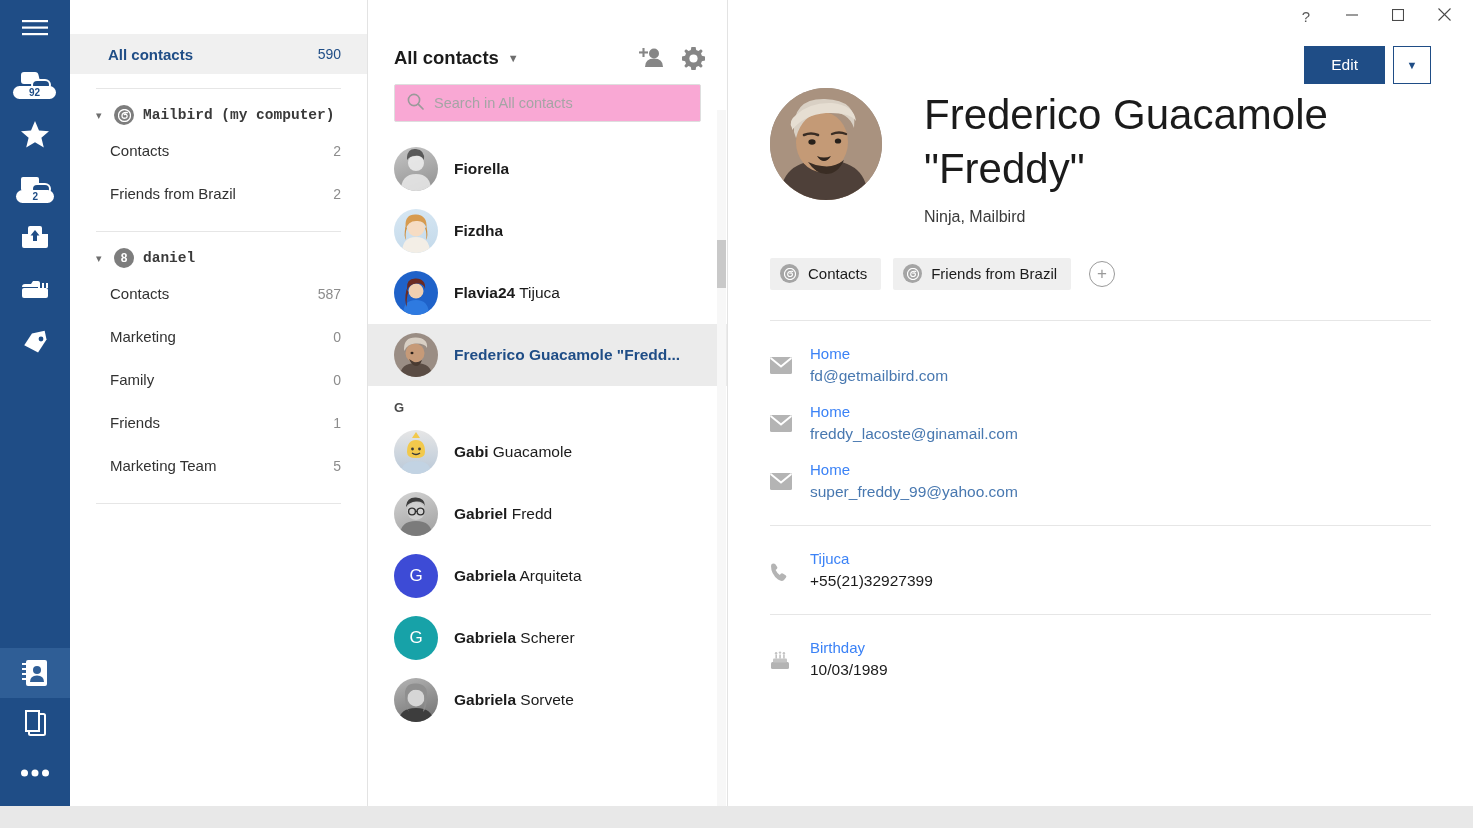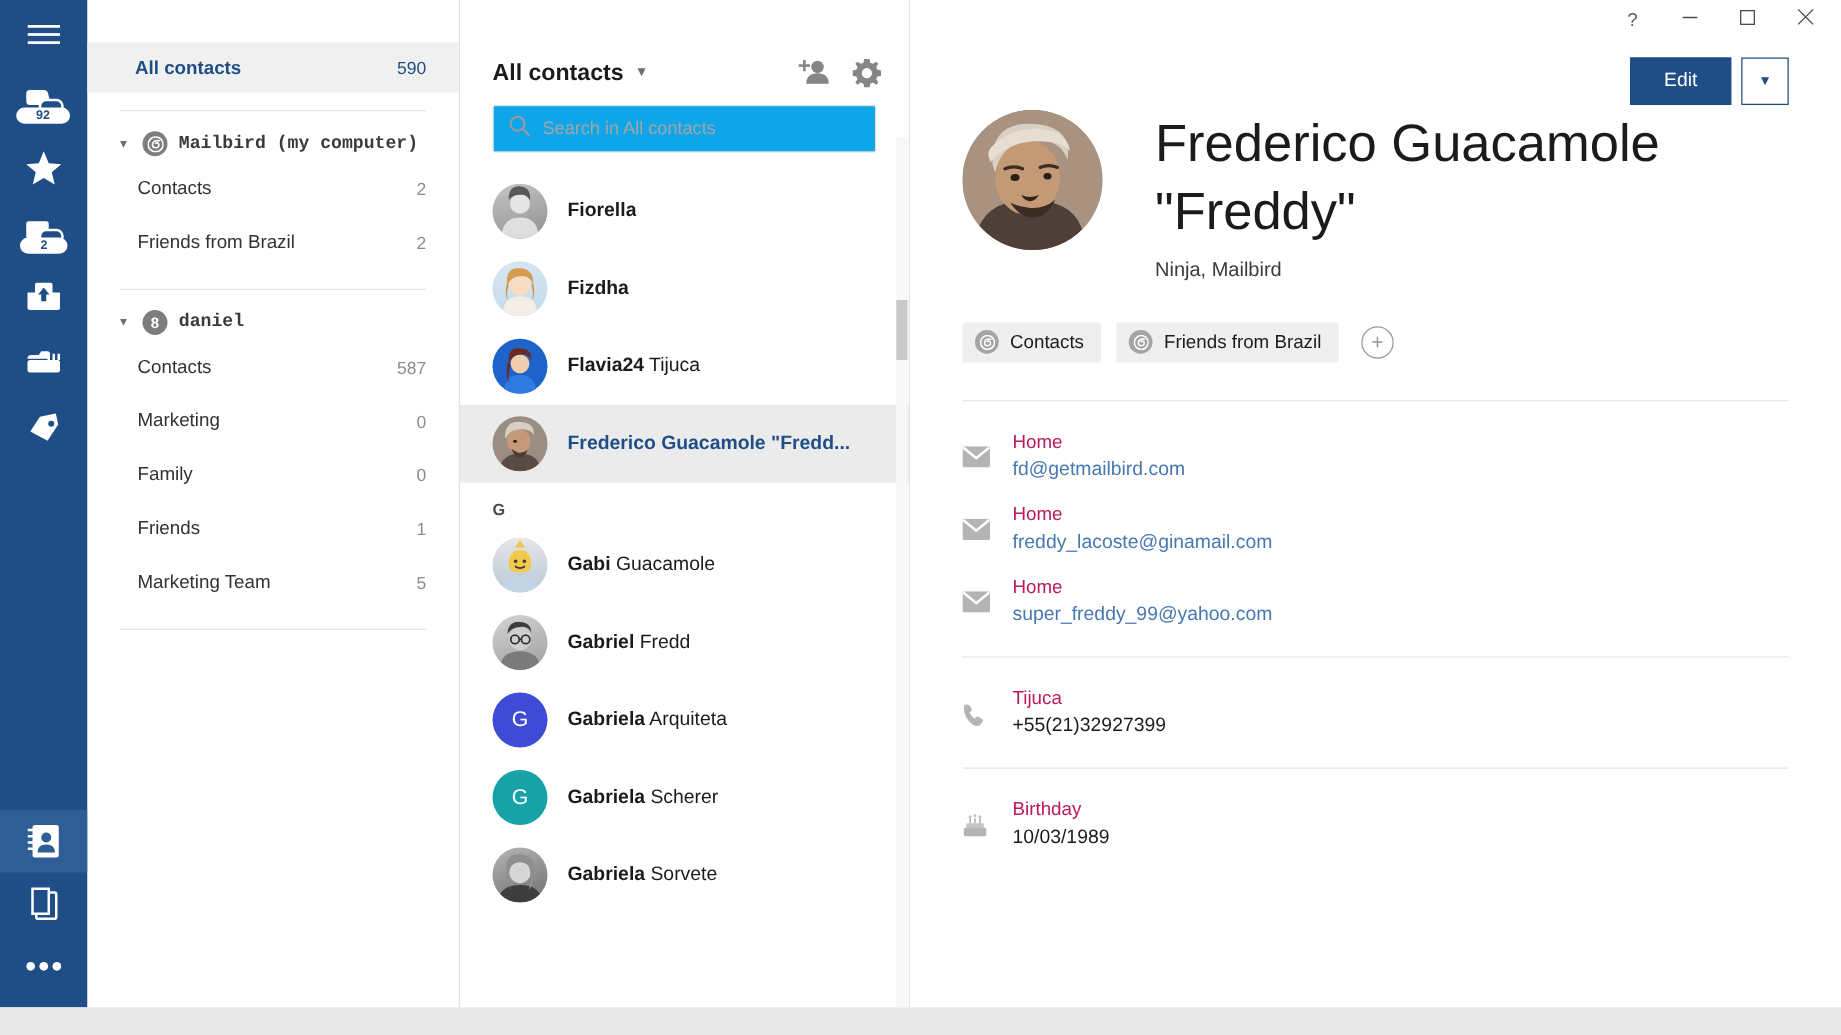--- a/index.html
+++ b/index.html
@@ -120,21 +120,21 @@
     margin-left: 9px; color: #6e6e6e; font-size: 11px;
   }
   .list-header-actions {
     margin-left: auto; display: flex; align-items: center; gap: 18px;
   }
   .icon-btn { cursor: pointer; display: flex; }
   .search-wrap { padding: 8px 26px 0 26px; }
   .search-box {
     height: 38px; border: 1px solid #dedede; border-radius: 2px;
     display: flex; align-items: center; padding: 0 12px;
-    background: #0ea5e9;
+    background: #f9a8d4;
   }
   .search-box input {
     border: none; outline: none; flex: 1;
     font-size: 14.5px; color: #323232;
     font-family: "Liberation Sans", sans-serif;
     margin-left: 10px; background: transparent;
   }
   .search-box input::placeholder { color: #a5a5a5; }
   .list-scroll {
     flex: 1; overflow: hidden; margin-top: 16px;
@@ -251,21 +251,21 @@
   .field {
     display: flex; align-items: flex-start;
     padding: 18px 0 0 0; min-height: 56px;
   }
   .field-icon {
     width: 40px; flex: 0 0 40px;
     display: flex; justify-content: flex-start; align-items: center;
     padding-top: 12px;
   }
   .field-body { display: flex; flex-direction: column; }
-  .field-label { font-size: 15px; color: #be185d; }
+  .field-label { font-size: 15px; color: #3b82f6; }
   .field-value { font-size: 15.5px; color: #1b1b1b; margin-top: 5px; }
   .field-value.link { color: #4878b0; cursor: pointer; }
 
   .circle-mono {
     display: flex; align-items: center; justify-content: center;
     width: 100%; height: 100%;
   }
   .mb-logo {
     width: 19px; height: 19px; border-radius: 50%;
     background: #a5a5a5; position: relative; flex: 0 0 19px;

